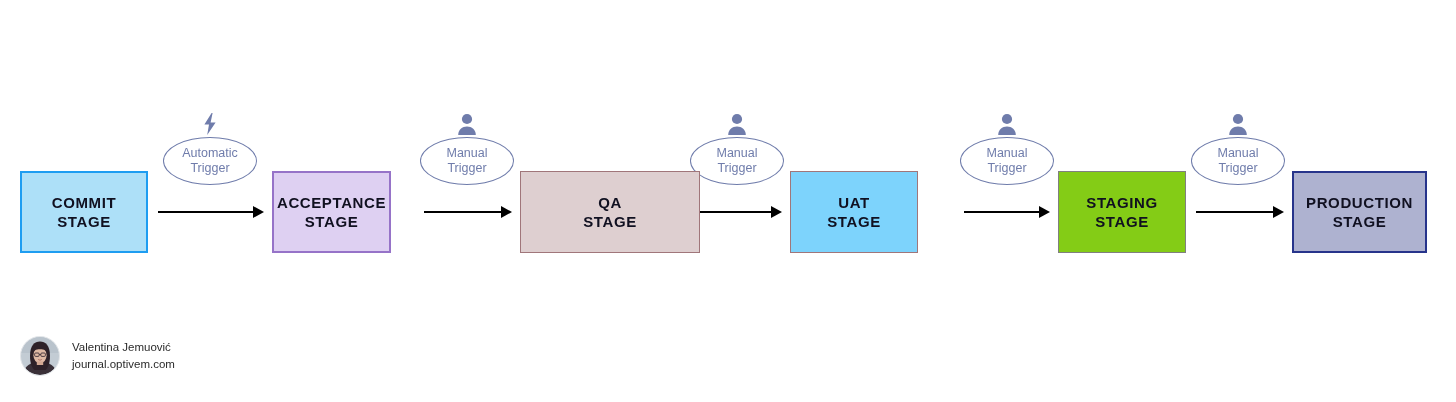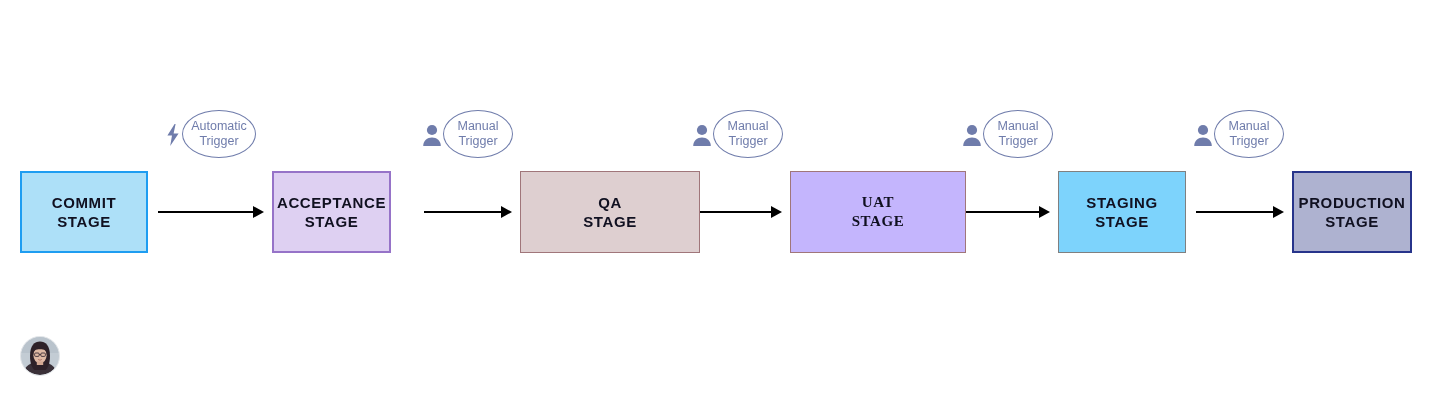--- a/index.html
+++ b/index.html
@@ -76,21 +76,21 @@
     border-bottom: 6px solid transparent;
     border-left: 11px solid #000000;
   }
 
   
   .trigger {
     position: absolute;
     width: 92px;
     top: 110px;
     display: flex;
-    flex-direction: row;
+    flex-direction: column;
     align-items: center;
   }
   .trigger .icon {
     height: 26px;
     display: flex;
     align-items: flex-end;
     justify-content: center;
     margin-bottom: 1px;
   }
   .bubble {
@@ -245,35 +245,35 @@
     </div>
   </div>
 
   <div class="stage" style="left:520px; width:180px; background:#decfd0; border:1.6px solid #a0767a;">
     <div class="lines">
       <span>QA</span>
       <span class="l2">STAGE</span>
     </div>
   </div>
 
-  <div class="stage" style="left:790px; width:176px; background:#c4b5fd; border:1.6px solid #a0767a;font-family:Liberation Serif, serif;">
+  <div class="stage" style="left:790px; width:128px; background:#7dd3fc; border:1.6px solid #a0767a;">
     <div class="lines">
       <span>UAT</span>
       <span class="l2">STAGE</span>
     </div>
   </div>
 
-  <div class="stage" style="left:1058px; width:128px; background:#7dd3fc; border:1.6px solid #808080;">
+  <div class="stage" style="left:1058px; width:128px; background:#84cc16; border:1.6px solid #808080;">
     <div class="lines">
       <span>STAGING</span>
       <span class="l2">STAGE</span>
     </div>
   </div>
 
-  <div class="stage" style="left:1292px; width:120px; background:#aeb2d0; border:2.4px solid #27348b;">
+  <div class="stage" style="left:1292px; width:135px; background:#aeb2d0; border:2.4px solid #27348b;">
     <div class="lines">
       <span>PRODUCTION</span>
       <span class="l2">STAGE</span>
     </div>
   </div>
 
   <div class="credit">
     <div class="avatar">
       <svg width="38" height="38" viewBox="0 0 38 38" aria-hidden="true">
         <defs>
@@ -298,15 +298,19 @@
           <g stroke="#403038" stroke-width="0.9" fill="none">
             <rect x="13.6" y="16.0" width="4.6" height="3.4" rx="1.1"></rect>
             <rect x="19.8" y="16.0" width="4.6" height="3.4" rx="1.1"></rect>
             <line x1="18.2" y1="17.5" x2="19.8" y2="17.5"></line>
           </g>
 
           <path d="M17.2 22.4 C18.2 23.3 19.8 23.3 20.8 22.4" stroke="#a8645a" stroke-width="0.8" fill="none"></path>
         </g>
       </svg>
     </div>
+    <div class="credit-text">
+      <span class="name">Valentina Jemuović</span>
+      <span class="site">journal.optivem.com</span>
+    </div>
   </div>
 
 </div>
 
 </body></html>

